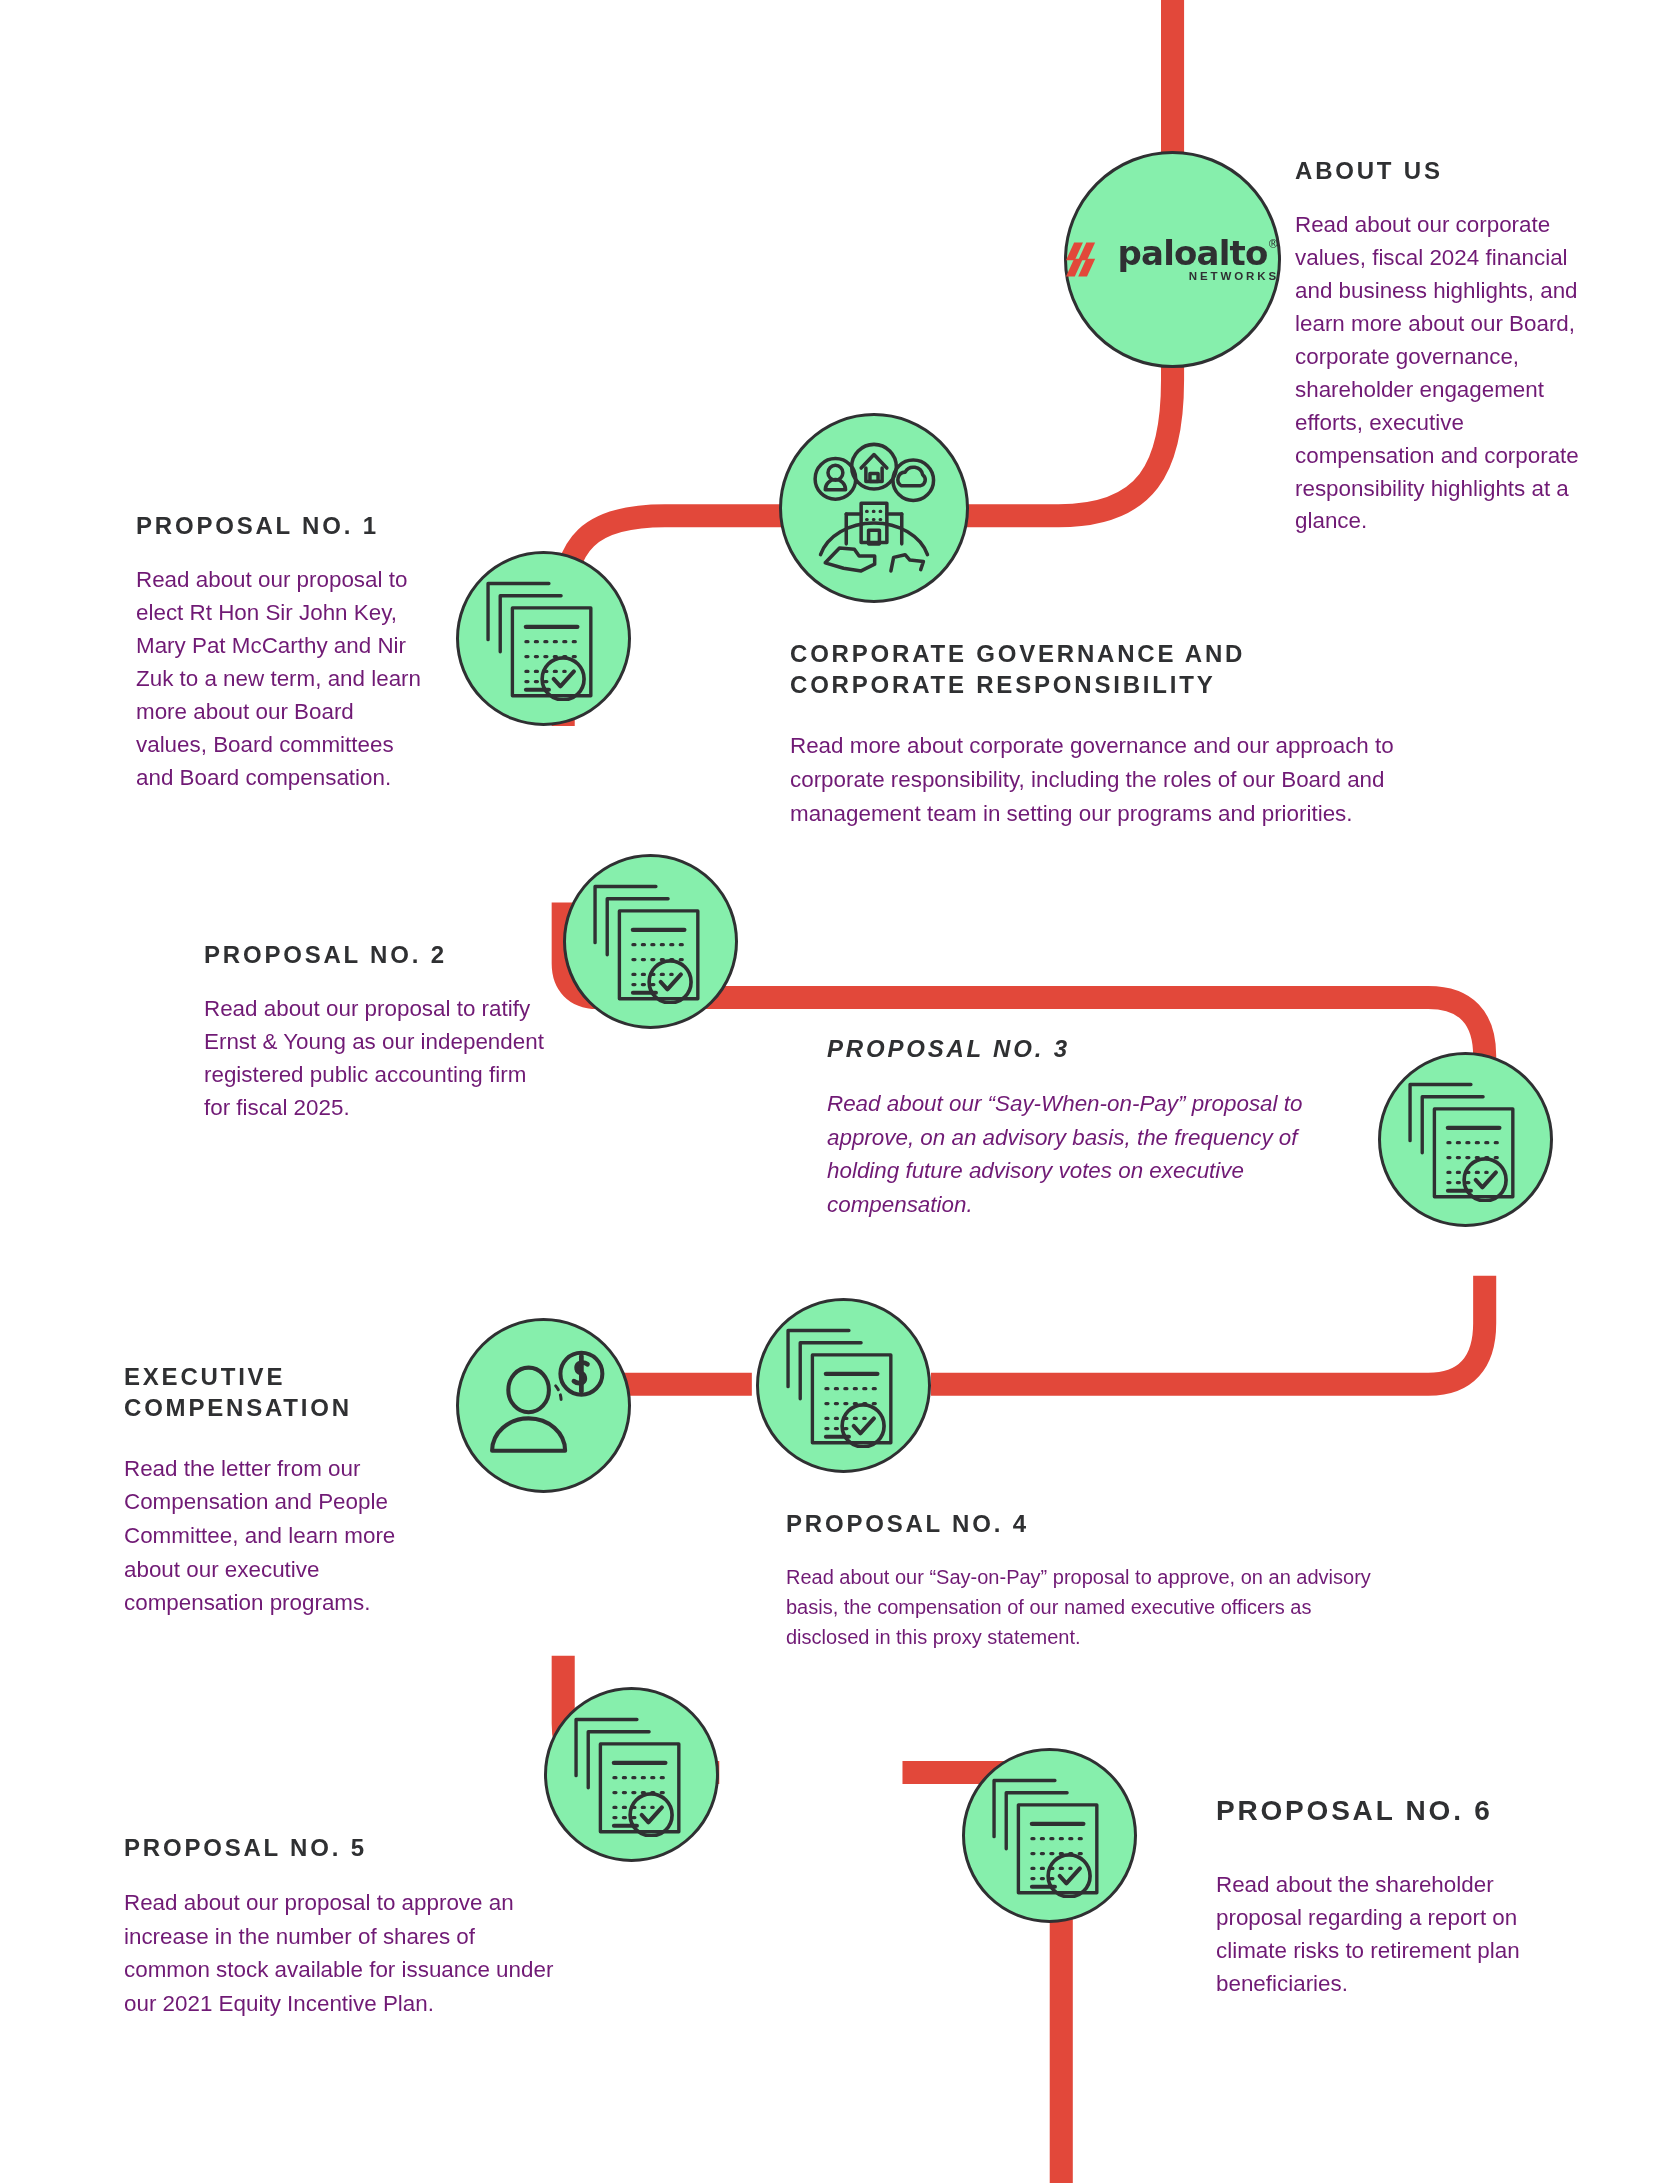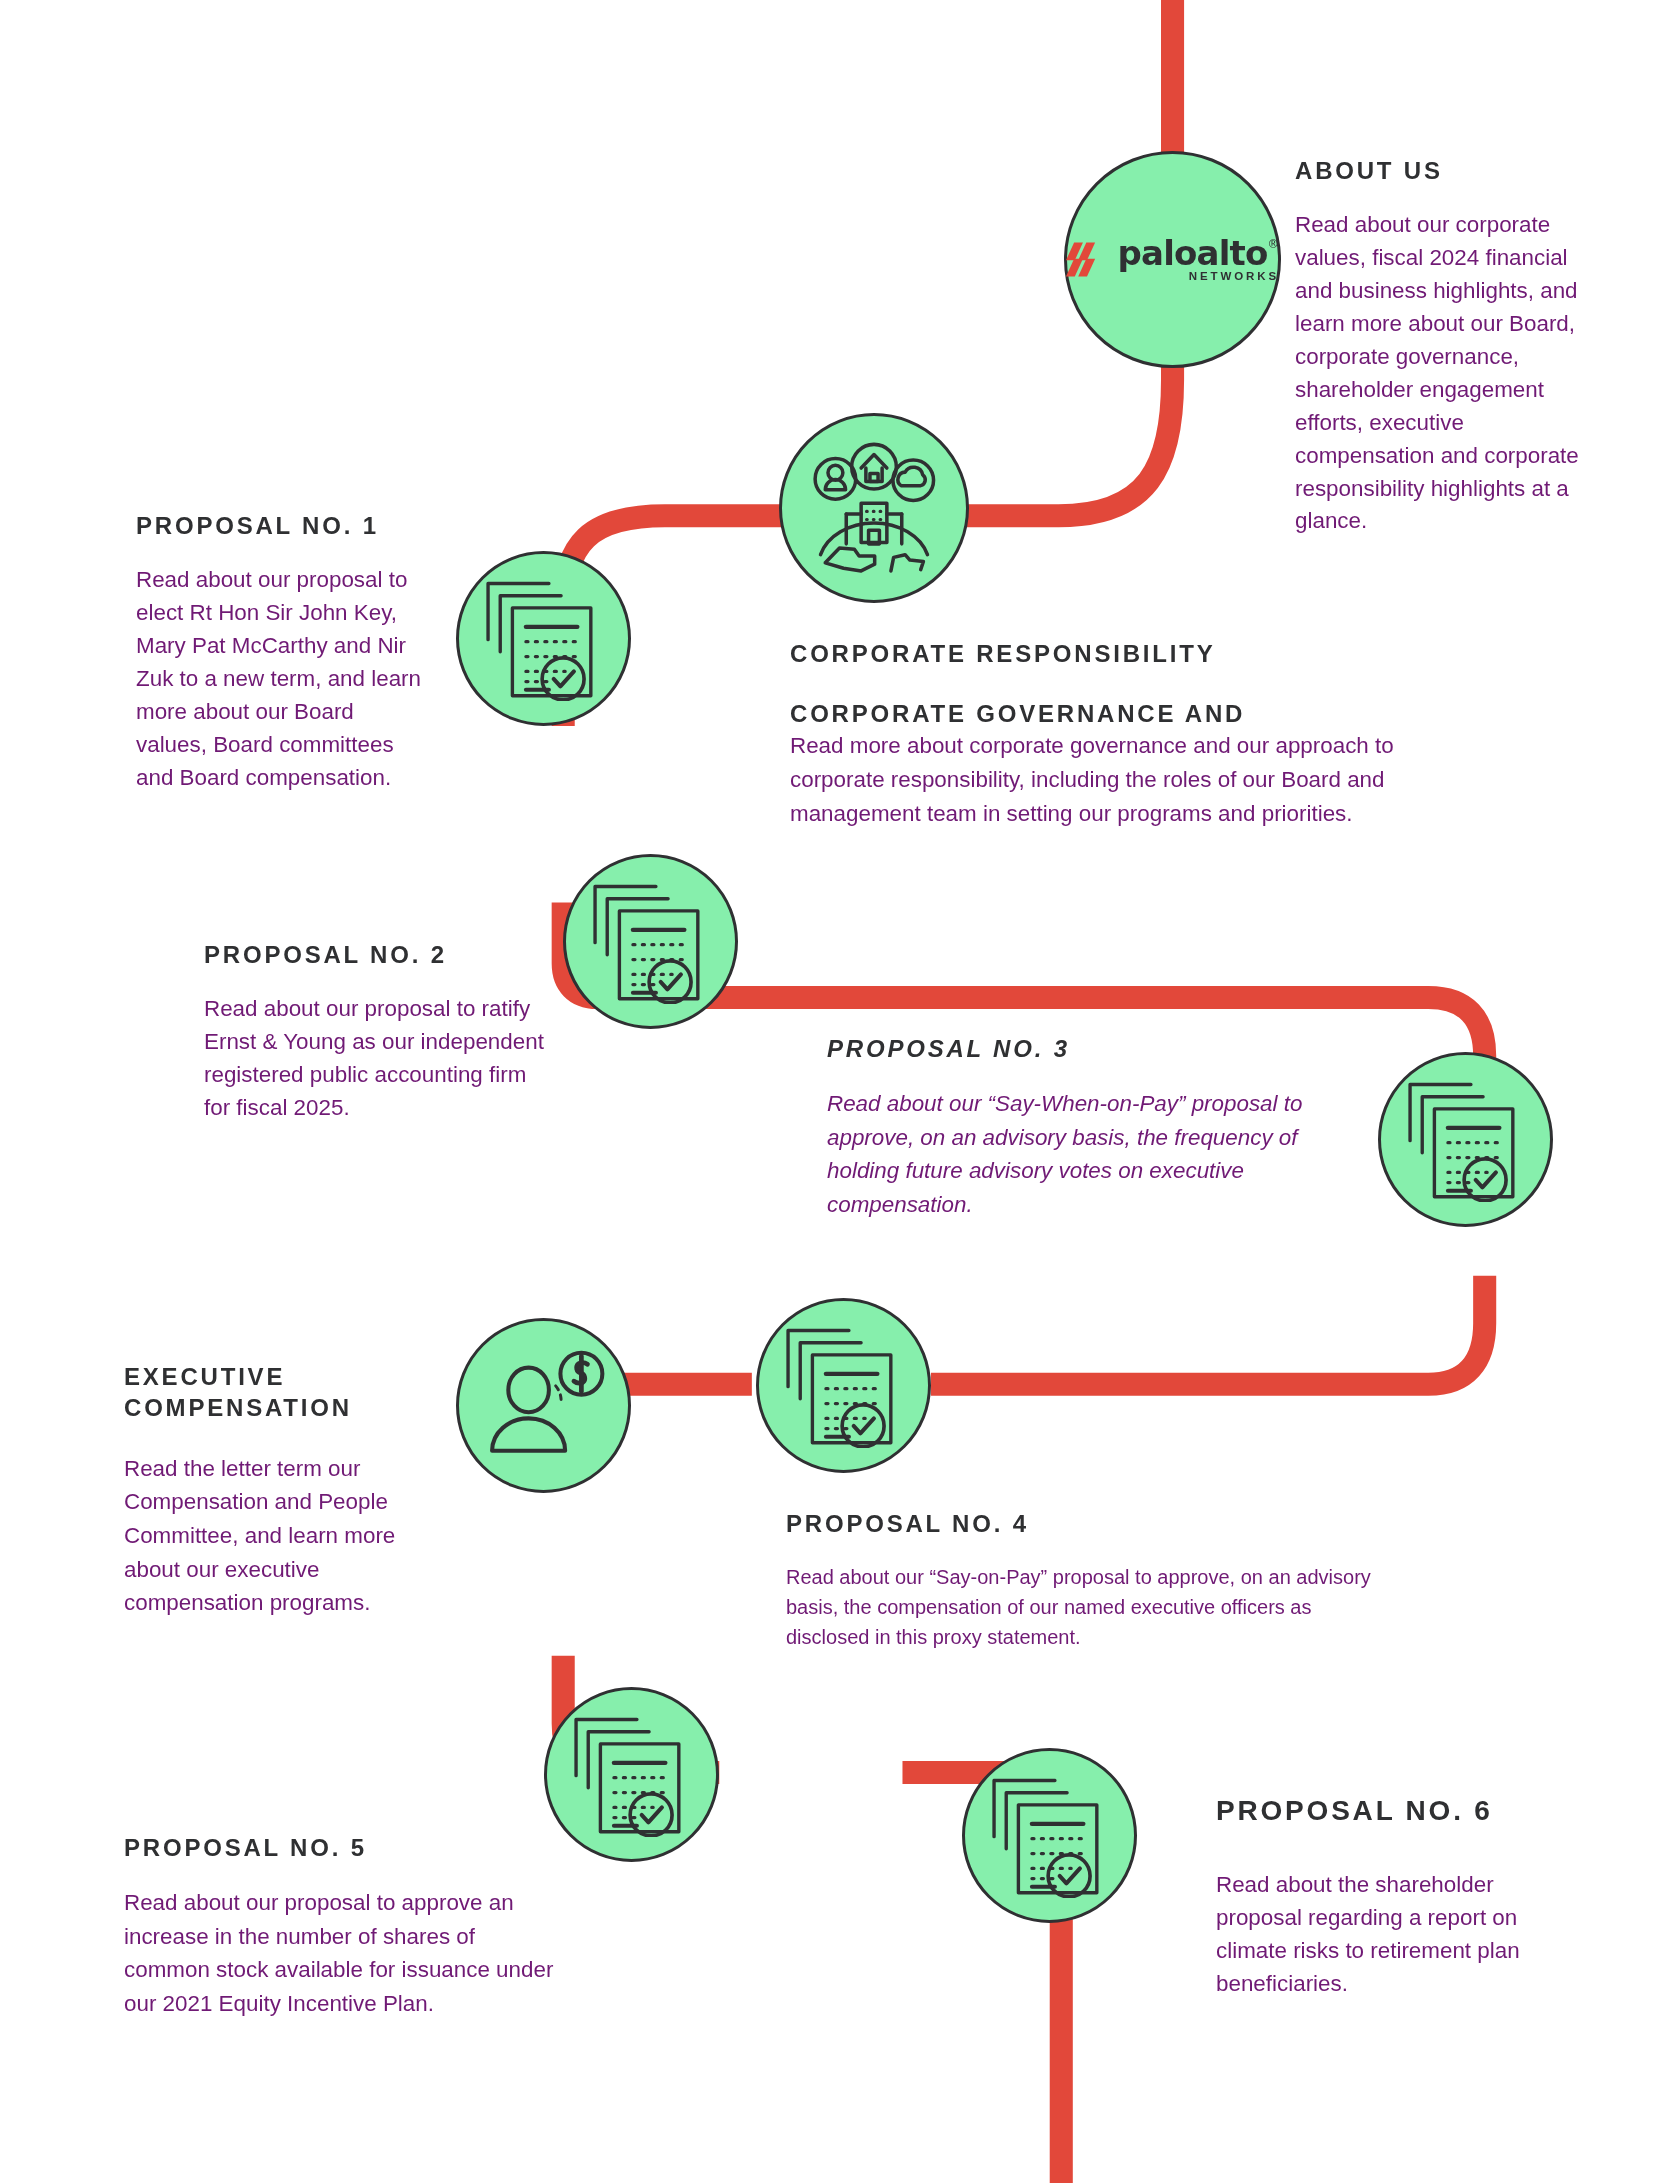--- a/index.html
+++ b/index.html
@@ -309,39 +309,39 @@
     <div class="title" style="font-size:24px; letter-spacing:2.8px; margin-bottom:23px;">ABOUT US</div>
     <div class="body" style="font-size:22.4px; line-height:1.47;">Read about our corporate values, fiscal 2024 financial and business highlights, and learn more about our Board, corporate governance, shareholder engagement efforts, executive compensation and corporate responsibility highlights at a glance.</div>
   </div>
 
   <div class="block t-left" style="left:136px; top:510px; width:292px;">
     <div class="title" style="font-size:24px; letter-spacing:2.8px; margin-bottom:23px;">PROPOSAL NO. 1</div>
     <div class="body" style="font-size:22.4px; line-height:1.47;">Read about our proposal to elect Rt Hon Sir John Key, Mary Pat McCarthy and Nir Zuk to a new term, and learn more about our Board values, Board committees and Board compensation.</div>
   </div>
 
   <div class="block t-left" style="left:790px; top:638px; width:685px;">
+    <div class="title" style="font-size:24px; letter-spacing:2.8px; margin-bottom:0;">CORPORATE GOVERNANCE AND</div>
     <div class="title" style="font-size:24px; letter-spacing:2.8px; margin-bottom:28.5px;">CORPORATE RESPONSIBILITY</div>
-    <div class="title" style="font-size:24px; letter-spacing:2.8px; margin-bottom:0;">CORPORATE GOVERNANCE AND</div>
     <div class="body" style="font-size:22.4px; line-height:1.52;">Read more about corporate governance and our approach to corporate responsibility, including the roles of our Board and management team in setting our programs and priorities.</div>
   </div>
 
   <div class="block t-left" style="left:204px; top:939px; width:346px;">
     <div class="title" style="font-size:24px; letter-spacing:2.8px; margin-bottom:23px;">PROPOSAL NO. 2</div>
     <div class="body" style="font-size:22.4px; line-height:1.47;">Read about our proposal to ratify Ernst &amp; Young as our independent registered public accounting firm for fiscal 2025.</div>
   </div>
 
   <div class="block t-left" style="left:827px; top:1033px; width:536px;font-style:italic;">
     <div class="title" style="font-size:24px; letter-spacing:2.8px; margin-bottom:23px;">PROPOSAL NO. 3</div>
     <div class="body" style="font-size:22.4px; line-height:1.50;">Read about our “Say-When-on-Pay” proposal to approve, on an advisory basis, the frequency of holding future advisory votes on executive compensation.</div>
   </div>
 
   <div class="block t-left" style="left:124px; top:1361px; width:305px;">
     <div class="title" style="font-size:24px; letter-spacing:2.8px; margin-bottom:0;">EXECUTIVE</div>
     <div class="title" style="font-size:24px; letter-spacing:2.8px; margin-bottom:28.5px;">COMPENSATION</div>
-    <div class="body" style="font-size:22.4px; line-height:1.50;">Read the letter term our Compensation and People Committee, and learn more about our executive compensation programs.</div>
+    <div class="body" style="font-size:22.4px; line-height:1.50;">Read the letter from our Compensation and People Committee, and learn more about our executive compensation programs.</div>
   </div>
 
   <div class="block t-left" style="left:786px; top:1508px; width:590px;">
     <div class="title" style="font-size:24px; letter-spacing:2.8px; margin-bottom:23px;">PROPOSAL NO. 4</div>
     <div class="body" style="font-size:20px; line-height:1.50;">Read about our “Say-on-Pay” proposal to approve, on an advisory basis, the compensation of our named executive officers as disclosed in this proxy statement.</div>
   </div>
 
   <div class="block t-left" style="left:124px; top:1832px; width:434px;">
     <div class="title" style="font-size:24px; letter-spacing:2.8px; margin-bottom:23px;">PROPOSAL NO. 5</div>
     <div class="body" style="font-size:22.4px; line-height:1.50;">Read about our proposal to approve an increase in the number of shares of common stock available for issuance under our 2021 Equity Incentive Plan.</div>

